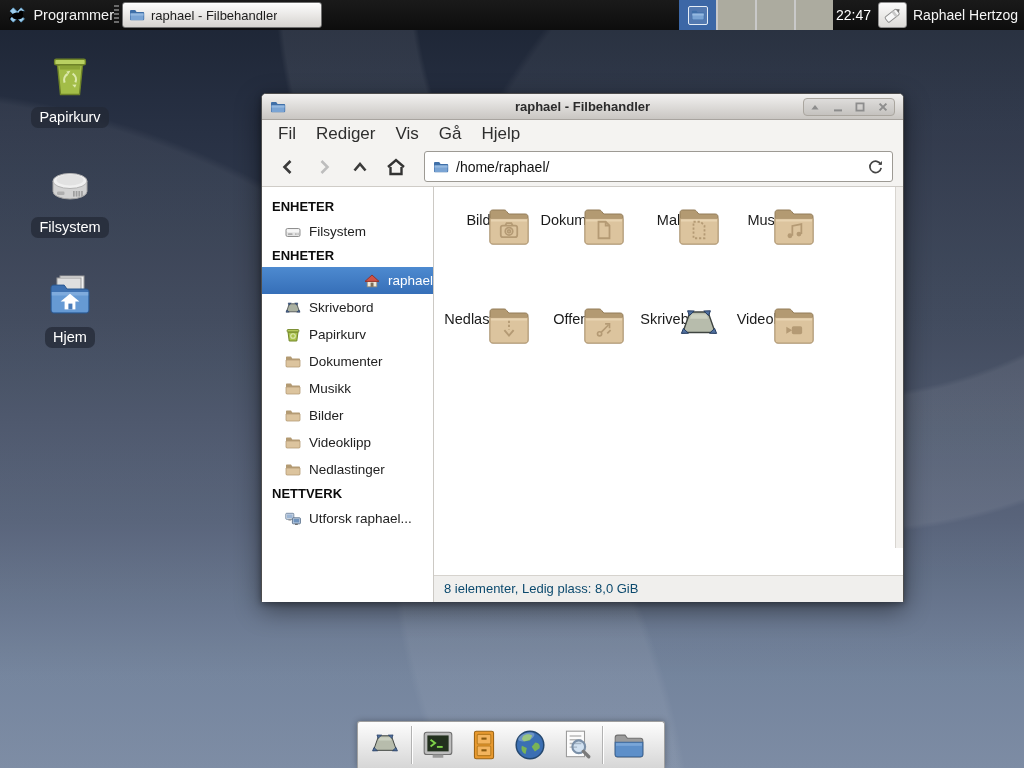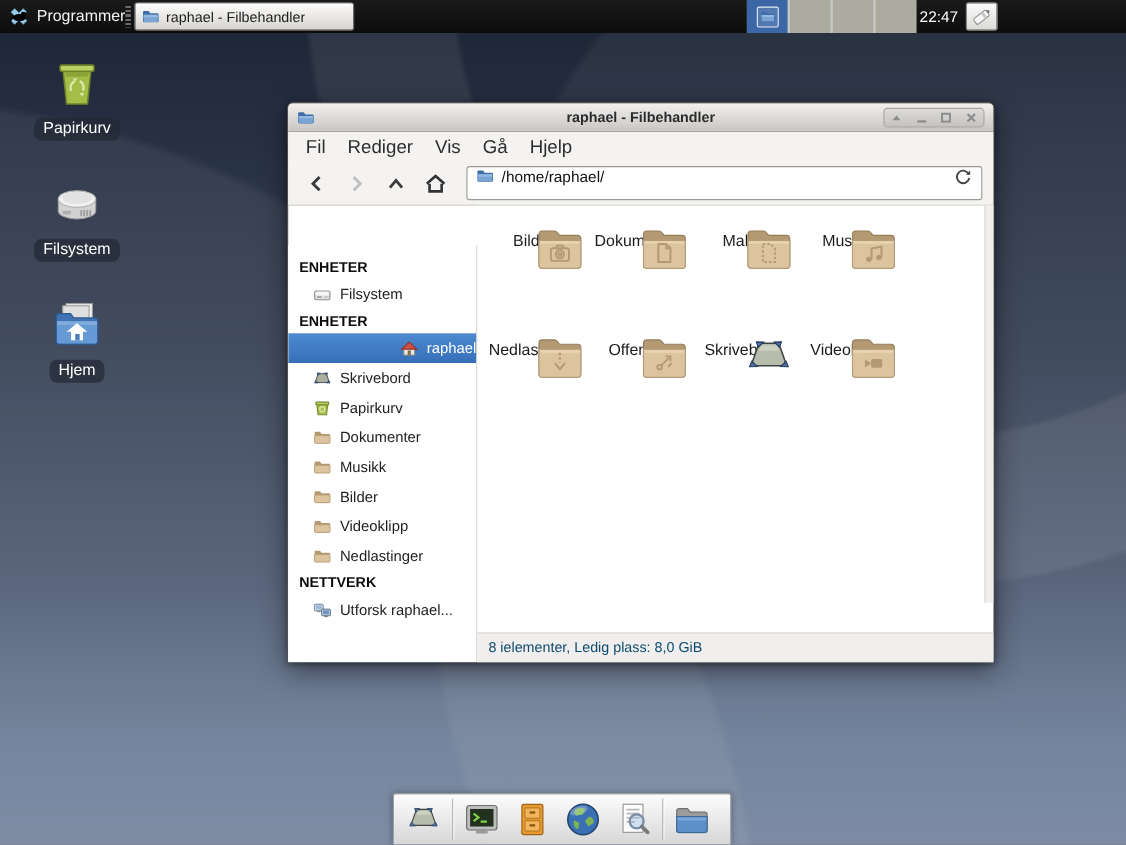--- a/index.html
+++ b/index.html
@@ -58,24 +58,24 @@
   .title-text { position:absolute; left:0; right:0; text-align:center; font-size:13px; font-weight:bold; color:#2b2b2b; }
   .winbtns { position:absolute; right:8px; top:4px; height:18px; width:92px; display:flex;
     background:rgba(0,0,0,0.05); border:1px solid #aaa69f; border-radius:4px; }
   .winbtn { flex:1; display:flex; align-items:center; justify-content:center; }
   .menubar { height:27px; background:#f4f3f1; display:flex; align-items:center; padding-left:6px; }
   .menu-item { font-size:17px; color:#2e2e2e; padding:0 10px; line-height:27px; }
   .toolbar { height:40px; background:#f4f3f1; border-bottom:1px solid #cfccc7;
     display:flex; align-items:center; padding:0 8px; }
   .tool-btn { width:36px; height:32px; display:flex; align-items:center; justify-content:center; border-radius:3px; }
   .pathbar { flex:1; height:31px; margin-left:10px; margin-right:2px; background:#ffffff;
-    border:1px solid #9d9a94; border-radius:3px; display:flex; padding:0 8px; }
+    border:1px solid #9d9a94; border-radius:3px; display:flex; align-items:center; padding:0 8px; }
   .path-text { margin-left:7px; font-size:14px; color:#111; flex:1; }
   .wbody { display:flex; height:415px; }
-  .sidebar { width:172px; background:#ffffff; border-right:1px solid #ccc9c4; padding-top:9px; overflow:hidden;margin-top:36px; }
+  .sidebar { width:172px; background:#ffffff; border-right:1px solid #ccc9c4; padding-top:9px; overflow:hidden; }
   .side-header { height:22px; line-height:22px; padding-left:10px; font-size:13px; font-weight:bold; color:#0c0c0c; }
   .side-item { height:27px; display:flex; align-items:center; padding-left:23px; font-size:13.5px; color:#222; }
   .side-item svg { flex:none; margin-right:8px; }
   .side-item.selected { background:linear-gradient(180deg,#4d8ad0,#366fb8); color:#ffffff;justify-content:flex-end; }
   .wmain { position:relative; flex:1; background:#ffffff; }
   .file-area { position:absolute; inset:0 0 27px 0; }
   .file { position:absolute; width:96px; text-align:center; }
   .ficon { position:relative; width:48px; height:48px; margin:0 auto; }
   .ficon > svg { position:absolute; left:0; top:0; }
   .ficon .emblem { position:absolute; left:13px; top:17px; }
@@ -317,20 +317,21 @@
       <div class="ws"></div>
       <div class="ws"></div>
       <div class="ws"></div>
     </div>
     <span class="clock">22:47</span>
     <div class="user-button">
       <svg width="22" height="22" viewBox="0 0 24 24">
           <use href="#eraser"></use>
         </svg>
     </div>
+    <span class="user-name">Raphael Hertzog</span>
   </div>
 
   <div class="desk-item" style="top:52px">
     <svg width="50" height="48" viewBox="0 0 48 48">
         <use href="#trash48"></use>
       </svg>
     <span class="desk-label">Papirkurv</span>
   </div>
   <div class="desk-item" style="top:162px">
     <svg width="50" height="48" viewBox="0 0 48 48">

